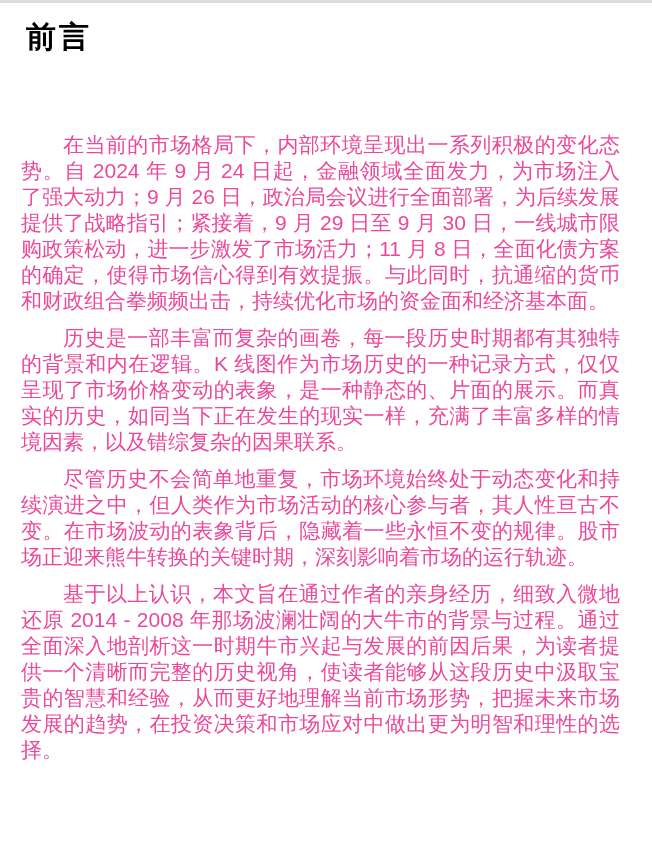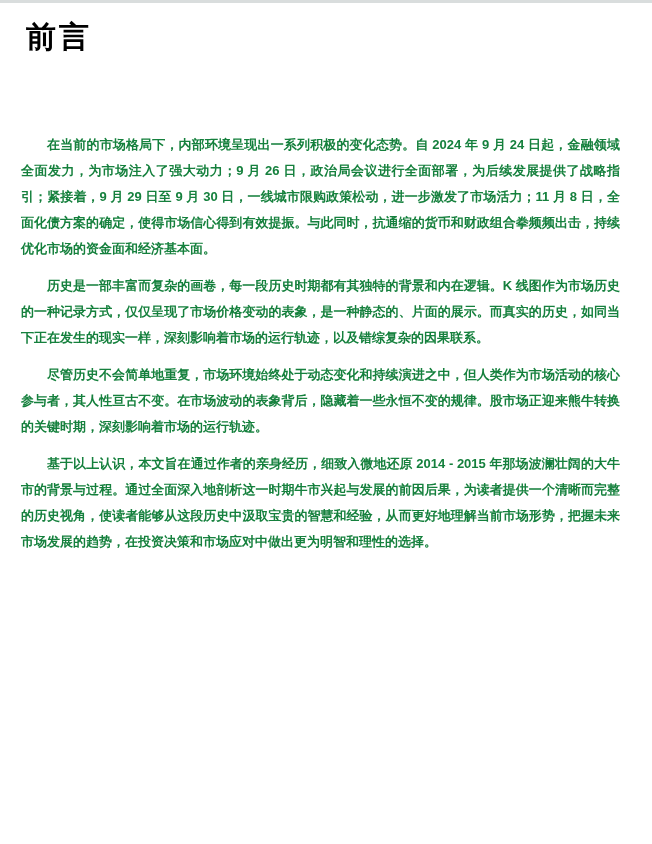--- a/index.html
+++ b/index.html
@@ -36,37 +36,36 @@
     line-height: 36px;
     font-weight: 700;
     letter-spacing: 3px;
     color: #000000;
   }
   .content {
     padding-top: 77px;
   }
   .content p {
     margin: 0 0 11px 0;
-    font-size: 13px;
+    font-size: 21px;
     line-height: 26px;
-    color: #15803d;
+    color: #ec4899;
     text-align: justify;
     text-indent: 2em;
     word-break: break-all;
-    font-weight: bold;
   }
 </style>
 </head>
 <body>
 
 <div class="page">
   <div class="top-rule"></div>
   <div class="page-inner">
     <h1 class="title">前言</h1>
     <div class="content">
       <p>在当前的市场格局下，内部环境呈现出一系列积极的变化态势。自 2024 年 9 月 24 日起，金融领域全面发力，为市场注入了强大动力；9 月 26 日，政治局会议进行全面部署，为后续发展提供了战略指引；紧接着，9 月 29 日至 9 月 30 日，一线城市限购政策松动，进一步激发了市场活力；11 月 8 日，全面化债方案的确定，使得市场信心得到有效提振。与此同时，抗通缩的货币和财政组合拳频频出击，持续优化市场的资金面和经济基本面。</p>
-      <p>历史是一部丰富而复杂的画卷，每一段历史时期都有其独特的背景和内在逻辑。K 线图作为市场历史的一种记录方式，仅仅呈现了市场价格变动的表象，是一种静态的、片面的展示。而真实的历史，如同当下正在发生的现实一样，深刻影响着市场的运行轨迹，以及错综复杂的因果联系。</p>
+      <p>历史是一部丰富而复杂的画卷，每一段历史时期都有其独特的背景和内在逻辑。K 线图作为市场历史的一种记录方式，仅仅呈现了市场价格变动的表象，是一种静态的、片面的展示。而真实的历史，如同当下正在发生的现实一样，充满了丰富多样的情境因素，以及错综复杂的因果联系。</p>
       <p>尽管历史不会简单地重复，市场环境始终处于动态变化和持续演进之中，但人类作为市场活动的核心参与者，其人性亘古不变。在市场波动的表象背后，隐藏着一些永恒不变的规律。股市场正迎来熊牛转换的关键时期，深刻影响着市场的运行轨迹。</p>
-      <p>基于以上认识，本文旨在通过作者的亲身经历，细致入微地还原 2014 - 2015 年那场波澜壮阔的大牛市的背景与过程。通过全面深入地剖析这一时期牛市兴起与发展的前因后果，为读者提供一个清晰而完整的历史视角，使读者能够从这段历史中汲取宝贵的智慧和经验，从而更好地理解当前市场形势，把握未来市场发展的趋势，在投资决策和市场应对中做出更为明智和理性的选择。</p>
+      <p>基于以上认识，本文旨在通过作者的亲身经历，细致入微地还原 2014 - 2008 年那场波澜壮阔的大牛市的背景与过程。通过全面深入地剖析这一时期牛市兴起与发展的前因后果，为读者提供一个清晰而完整的历史视角，使读者能够从这段历史中汲取宝贵的智慧和经验，从而更好地理解当前市场形势，把握未来市场发展的趋势，在投资决策和市场应对中做出更为明智和理性的选择。</p>
 
     </div>
   </div>
 </div>
 
 </body></html>

